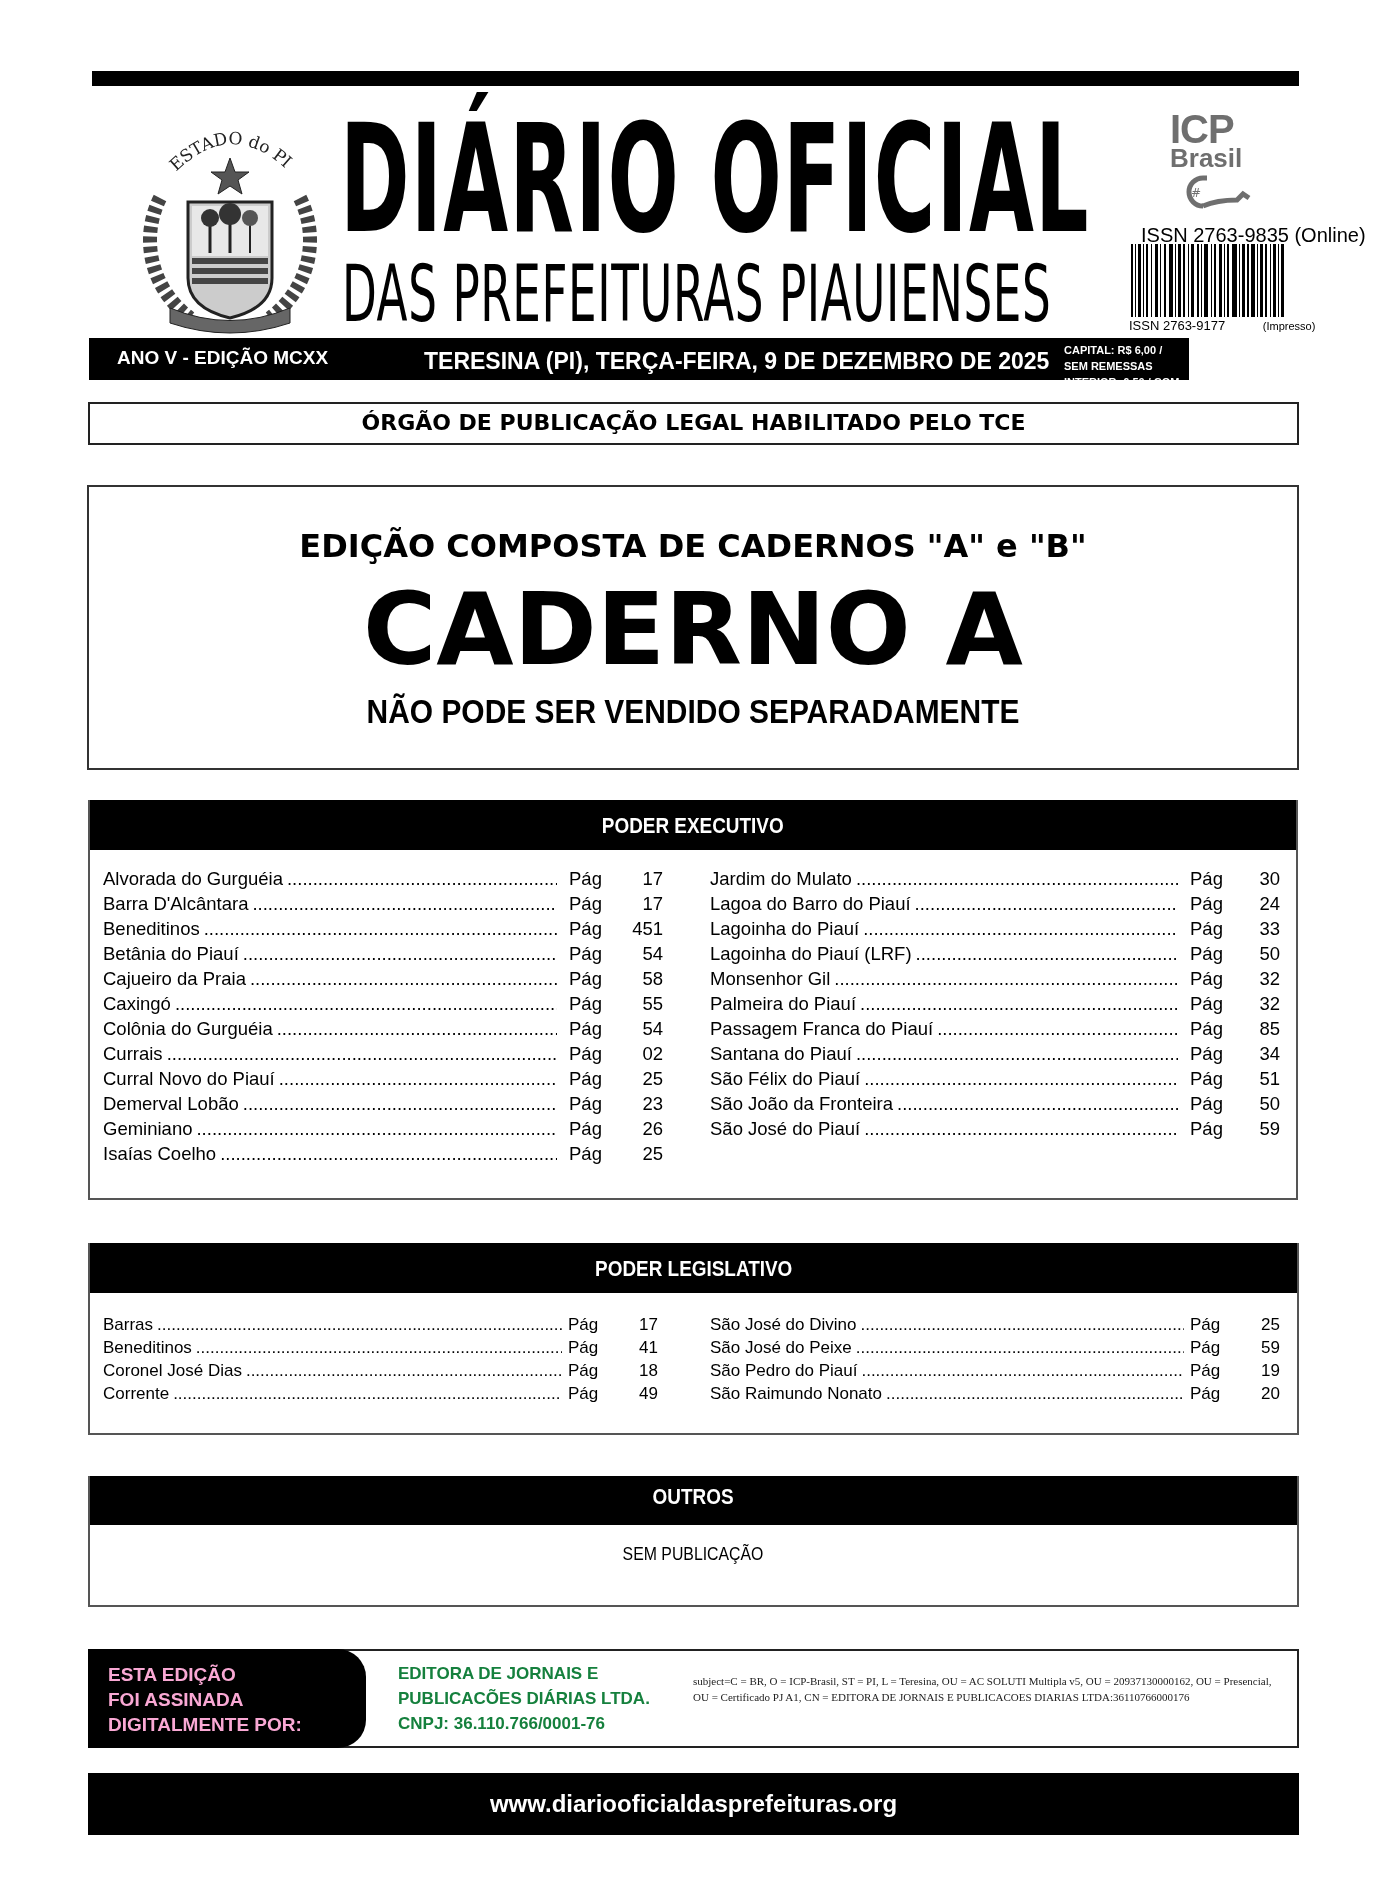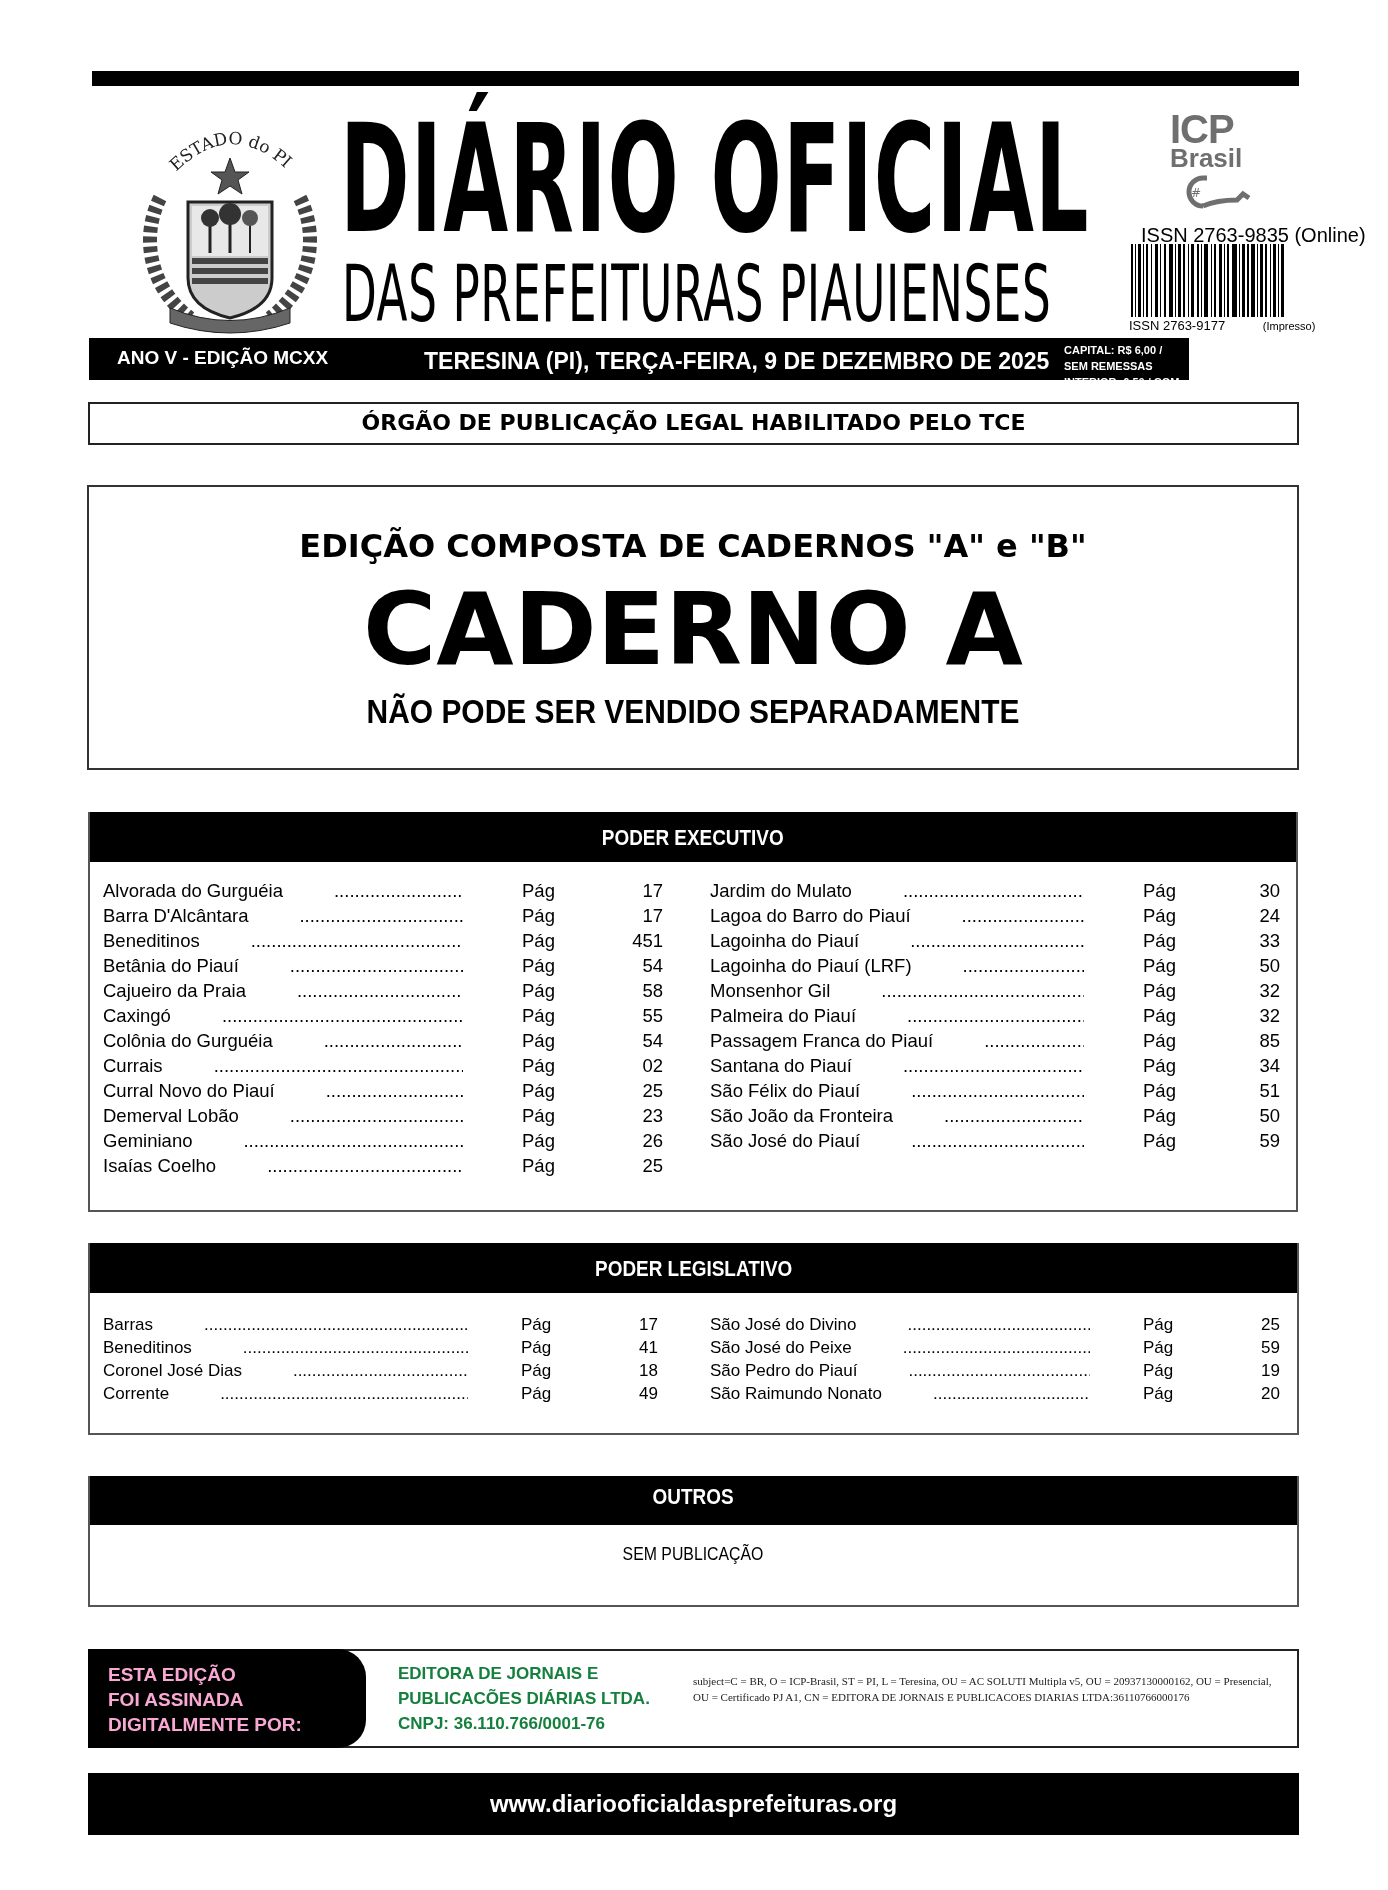--- a/index.html
+++ b/index.html
@@ -55,28 +55,28 @@
   .caderno .l2 { position: absolute; left: 0; right: 0; top: 88px; font-family: "DejaVu Sans", sans-serif; font-weight: bold; font-size: 100px; line-height: 110px; }
   .caderno .l3 { position: absolute; left: 0; right: 0; top: 205px; font-weight: bold; font-size: 34px;
                  transform: scaleX(0.88); }
 
   
   .section { border: 2px solid #555; border-top: none; }
   .section-head { background: #000; color: #fff; text-align: center; font-weight: bold; font-size: 22px; }
   .section-head span { display: inline-block; transform: scaleX(0.86); }
 
   .toc { position: absolute; list-style: none; }
-  .toc li { display: flex; align-items: flex-end; white-space: nowrap; gap: 47px; }
+  .toc li { display: flex; align-items: flex-end; white-space: nowrap; }
   .toc .name { flex: none; }
   .toc .dots { flex: 1; overflow: hidden; margin: 0 6px 0 4px; }
   .toc .dots::after { content: "........................................................................................................................................................................................................"; letter-spacing: 0px; }
   .toc .pag { flex: none; }
   .toc .num { flex: none; text-align: right; }
 
-  .exec { left: 88px; top: 800px; width: 1210px; height: 400px; margin-top: 12px; }
+  .exec { left: 88px; top: 800px; width: 1210px; height: 400px; }
   .exec .section-head { height: 50px; line-height: 52px; }
   .exec .toc { font-size: 18.5px; line-height: 25px; }
   .exec .toc.left { left: 13px; top: 66px; width: 560px; }
   .exec .toc.right { left: 620px; top: 66px; width: 570px; }
   .exec .toc .pag { width: 60px; margin-left: 6px; }
   .exec .toc .num { width: 30px; }
   .exec .toc.left .num { width: 34px; }
 
   .leg { left: 88px; top: 1243px; width: 1211px; height: 192px; }
   .leg .section-head { height: 50px; line-height: 52px; }

